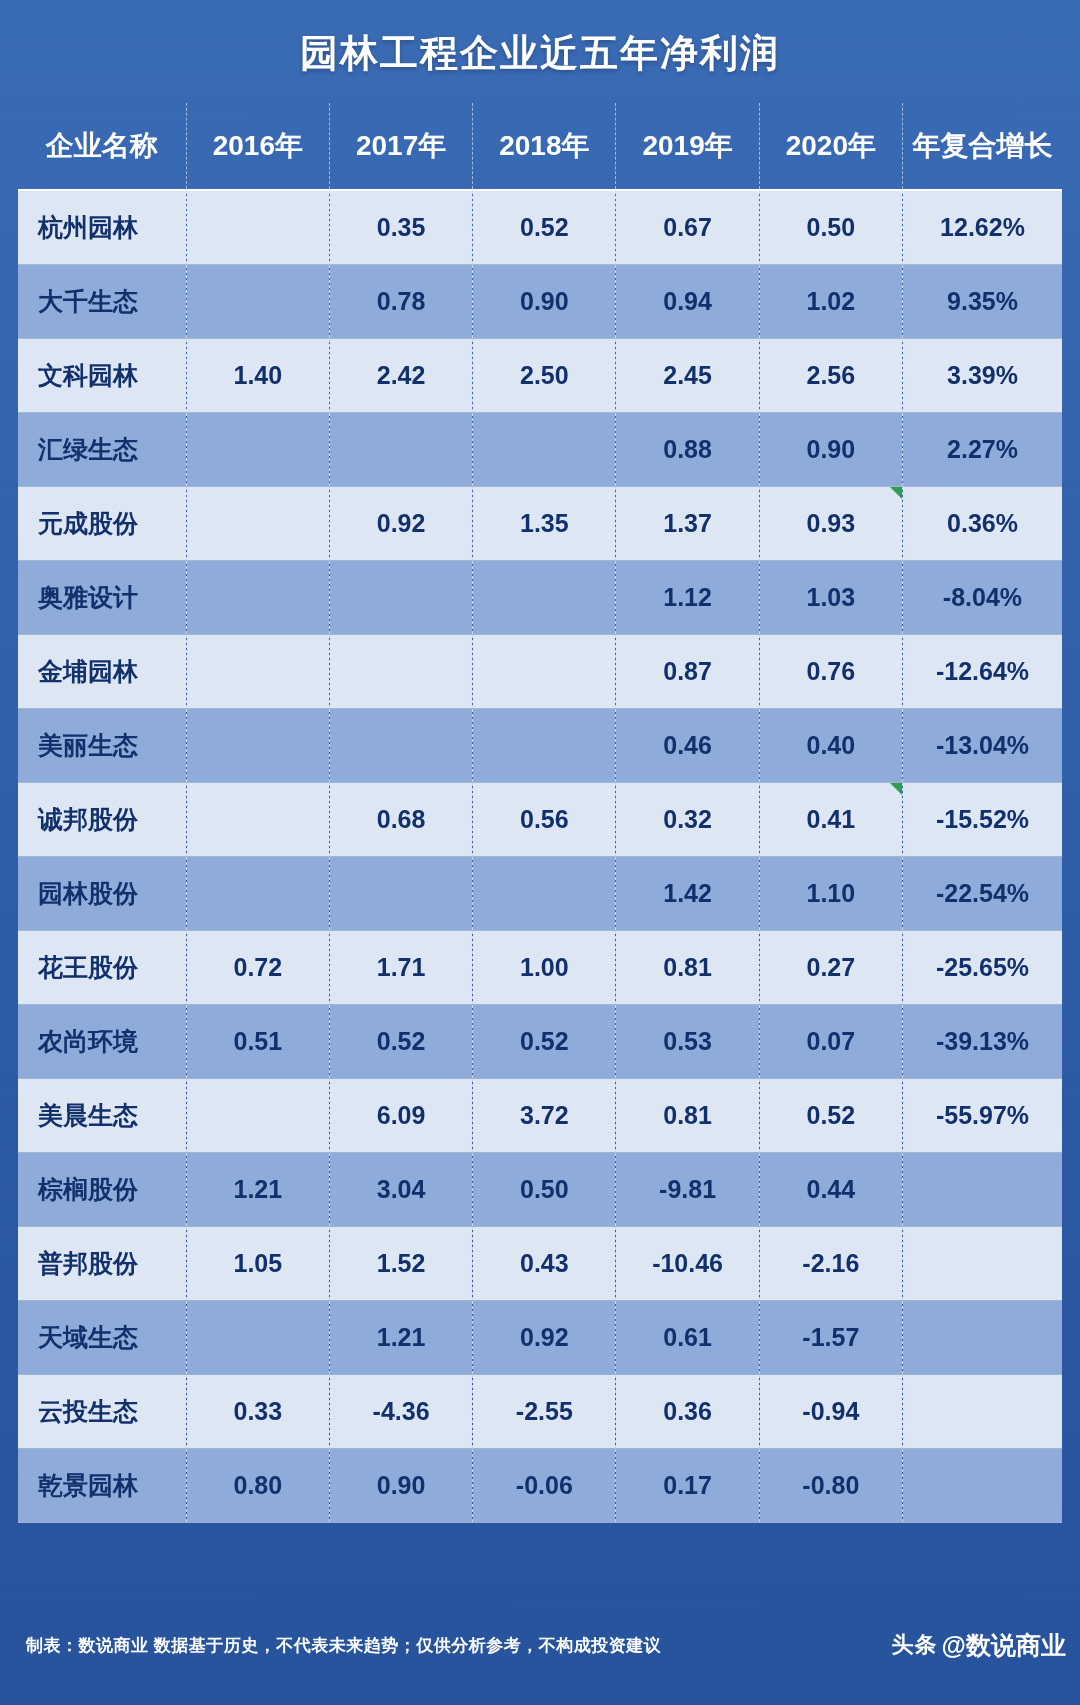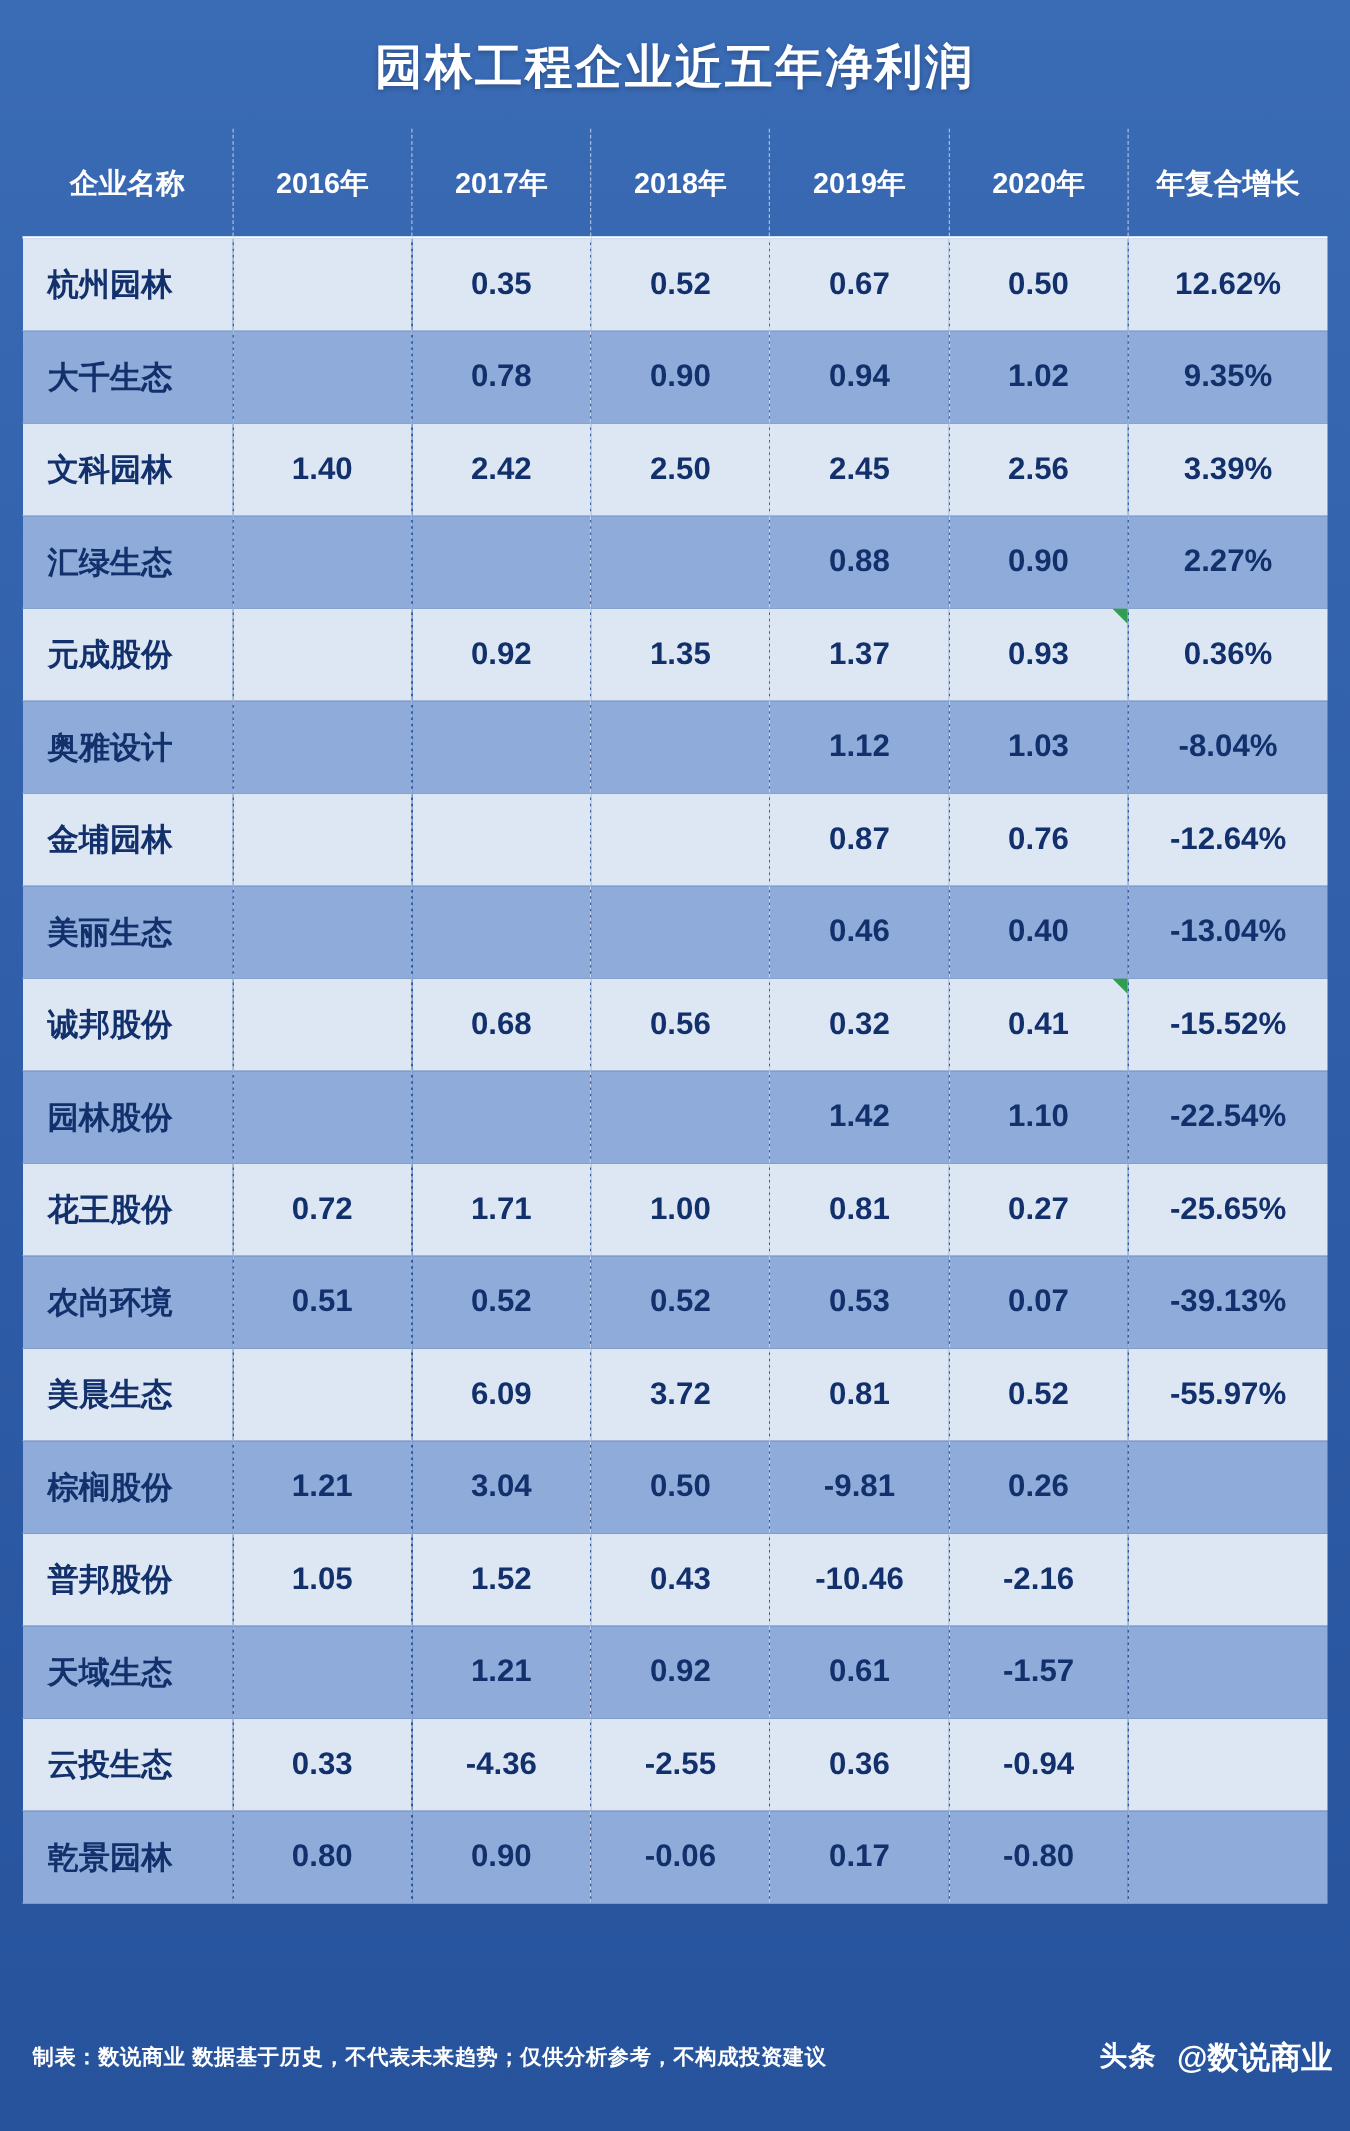--- a/index.html
+++ b/index.html
@@ -36,21 +36,21 @@
     padding: 0 18px;
     box-sizing: border-box;
   }
   table {
     width: 100%;
     border-collapse: collapse;
     table-layout: fixed;
   }
   thead th {
     color: #ffffff;
-    font-size: 23px;
+    font-size: 28px;
     font-weight: bold;
     height: 84px;
     vertical-align: middle;
     text-align: center;
     background: transparent;
     border-bottom: 2px solid #ffffff;
     border-right: 1px dashed rgba(255,255,255,0.55);
   }
   thead th:last-child { border-right: none; }
   tbody td {
@@ -87,21 +87,21 @@
   }
   .footer-note {
     color: #ffffff;
     font-size: 17px;
     font-weight: bold;
     letter-spacing: 0.5px;
   }
   .brand {
     display: flex;
     align-items: center;
-    gap: 16px;
+    gap: 4px;
   }
   .brand-mark {
     color: #ffffff;
     font-size: 22px;
     font-weight: bold;
     letter-spacing: 1px;
   }
   .brand-text {
     color: #ffffff;
     font-size: 25px;
@@ -276,21 +276,21 @@
           <td>0.52</td>
           <td>-55.97%</td>
         </tr>
 
         <tr class="row-dark">
           <td class="name-cell">棕榈股份</td>
           <td>1.21</td>
           <td>3.04</td>
           <td>0.50</td>
           <td>-9.81</td>
-          <td>0.26</td>
+          <td>0.44</td>
           <td></td>
         </tr>
 
         <tr class="row-light">
           <td class="name-cell">普邦股份</td>
           <td>1.05</td>
           <td>1.52</td>
           <td>0.43</td>
           <td>-10.46</td>
           <td>-2.16</td>

